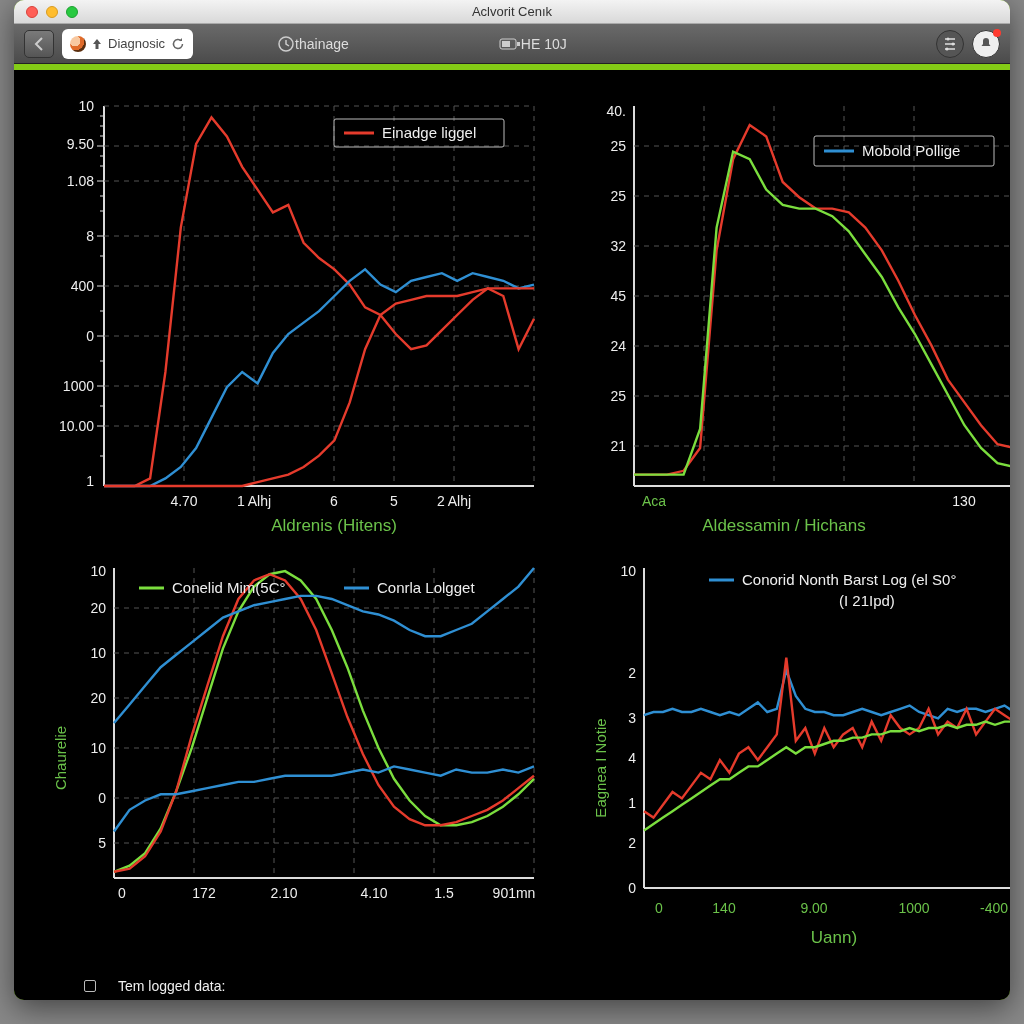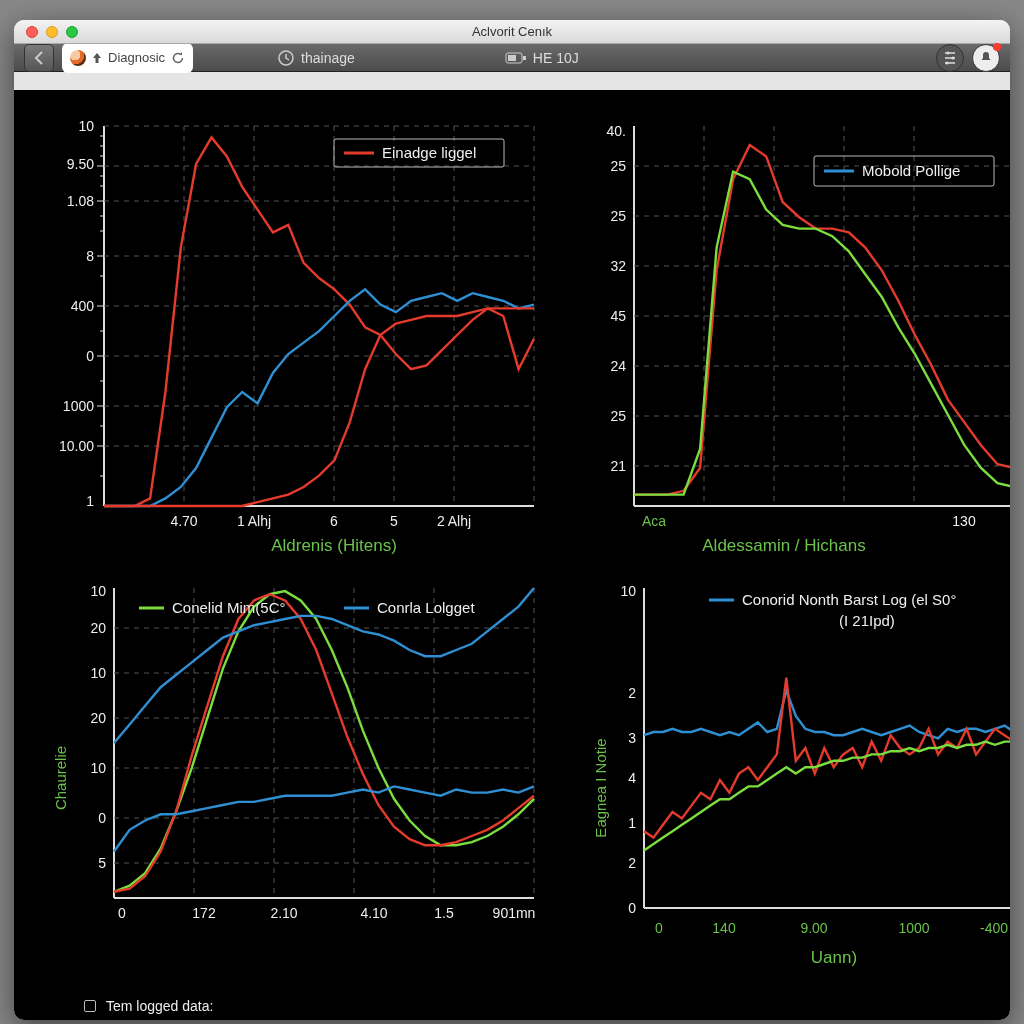--- a/index.html
+++ b/index.html
@@ -1,43 +1,43 @@
 <!DOCTYPE html>
 <html><head>
 <meta charset="utf-8">
 <style>
   * { box-sizing: border-box; margin: 0; padding: 0; }
   html, body { width: 1024px; height: 1024px; background: #888; font-family: -apple-system, "Helvetica Neue", Arial, sans-serif; }
   .window {
     position: relative;
     width: 996px;
     height: 1000px;
-    margin: 20px auto 0;
-    background: #e5e5e5;
+    margin: 0 auto 0;
+    background: #84cc16;
     border-radius: 10px;
     overflow: hidden;
     box-shadow: 0 8px 30px rgba(0,0,0,.5);
   }
   
   .titlebar {
     height: 24px;
     background: linear-gradient(#f3f3f3,#d9d9d9);
     border-bottom: 1px solid #aaa;
     display: flex; align-items: center;
     position: relative;
   }
   .traffic { display: flex; gap: 8px; padding-left: 12px; }
   .traffic span { width: 12px; height: 12px; border-radius: 50%; display: block; }
   .t-red    { background: #ff5f57; border: 1px solid #d8433b; }
   .t-yellow { background: #ffbd2e; border: 1px solid #d89b22; }
   .t-green  { background: #28c940; border: 1px solid #1ea031; }
   .titlebar .wtitle { position: absolute; left: 0; right: 0; text-align: center; font-size: 13px; color: #333; }
   
   .toolbar {
-    height: 28px;
+    height: 40px;
     background: linear-gradient(#6a6a6a,#4b4b4b);
     border-bottom: 1px solid #222;
     display: flex; align-items: center; gap: 8px; padding: 0 10px;
     color: #eee; font-size: 14px;
   }
   .tb-btn {
     width: 30px; height: 28px; border: 1px solid #333;
     background: linear-gradient(#7a7a7a,#555); border-radius: 5px;
     display: flex; align-items: center; justify-content: center;
     color: #ddd;
@@ -45,21 +45,21 @@
   .addr {
     height: 30px; background: #fff; border-radius: 6px;
     display: flex; align-items: center; gap: 6px; padding: 0 8px;
     color: #444; font-size: 13px;
   }
   .addr .fav {
     width: 16px; height: 16px; border-radius: 50%;
     background: radial-gradient(circle at 30% 30%, #f8c8a0 35%, #e06b2a 36% 60%, #5b2e0e 61%);
   }
   .toolbar .seg {
-    display: flex; align-items: center; gap: 6px; color: #ddd;
+    display: flex; align-items: center; gap: 0; color: #ddd;
     padding: 0 16px;
     justify-content: center;
   }
   .toolbar .spacer { flex: 1; }
   .circ-icon {
     width: 28px; height: 28px; border-radius: 50%;
     display: flex; align-items: center; justify-content: center;
     border: 1px solid #333;
   }
   .badge-dot { width: 8px; height: 8px; background: #ff3b30; border-radius: 50%; position: absolute; top: -2px; right: -2px; }
@@ -88,21 +88,21 @@
   .blue   { stroke: #2f8fd3; }
   .green  { stroke: #7bde3e; }
   .legend-box { fill: none; stroke: #bbb; stroke-width: 1; }
   .legend-text { fill: #eee; font-size: 15px; }
   .legend-swatch { stroke-width: 3; }
   
   .footer {
     padding: 4px 40px 8px 70px;
     color: #eee; font-size: 14px; line-height: 1.45;
   }
-  .footer .row { display: flex; align-items: center; gap: 10px; }
+  .footer .row { display: flex; align-items: center; gap: 22px; }
   .dot { width: 12px; height: 12px; border-radius: 50%; display: inline-block; }
   .dot-outline { border: 1.5px solid #bbb; }
 </style>
 </head>
 <body>
 
 <div class="window">
 
   <div class="titlebar">
     <div class="traffic">

